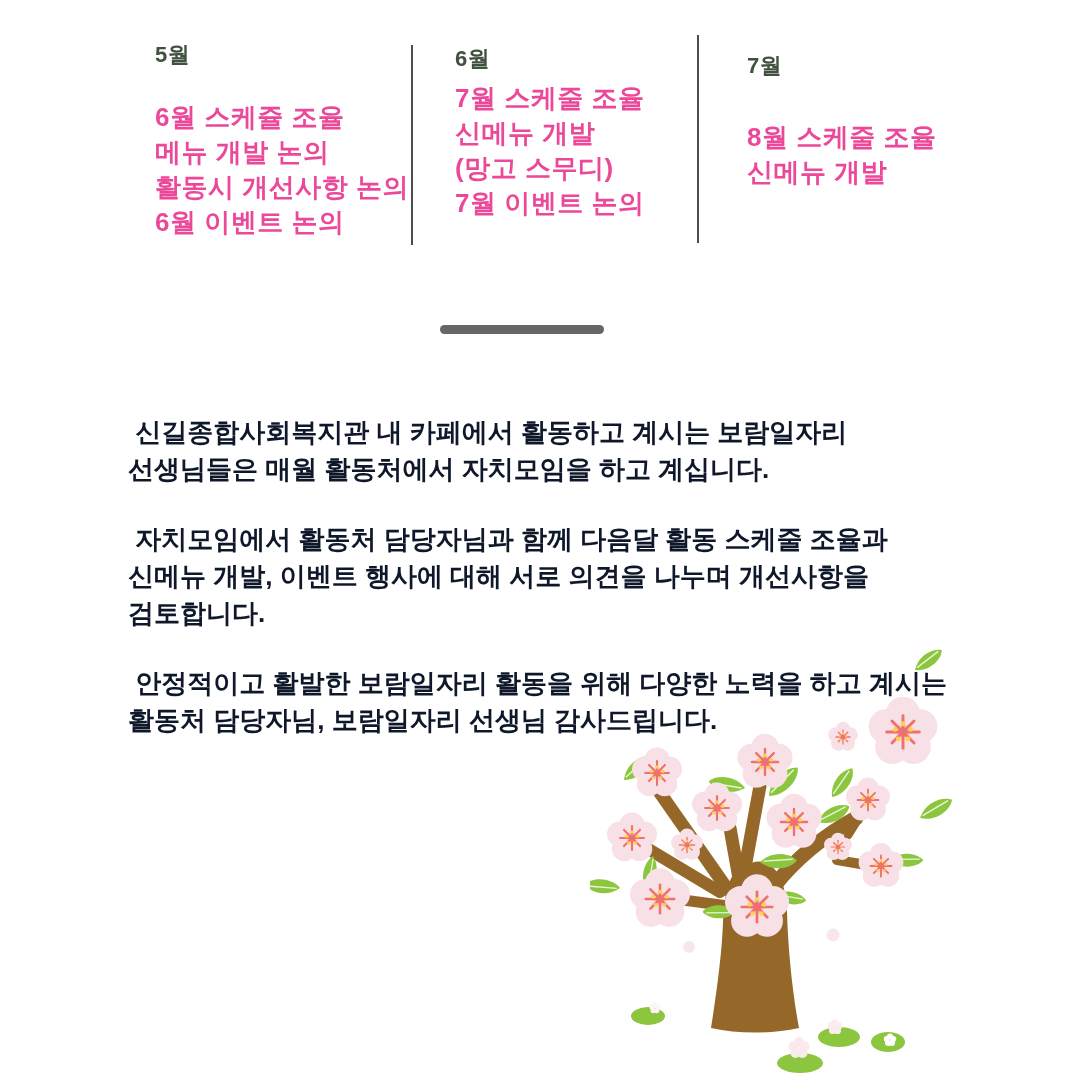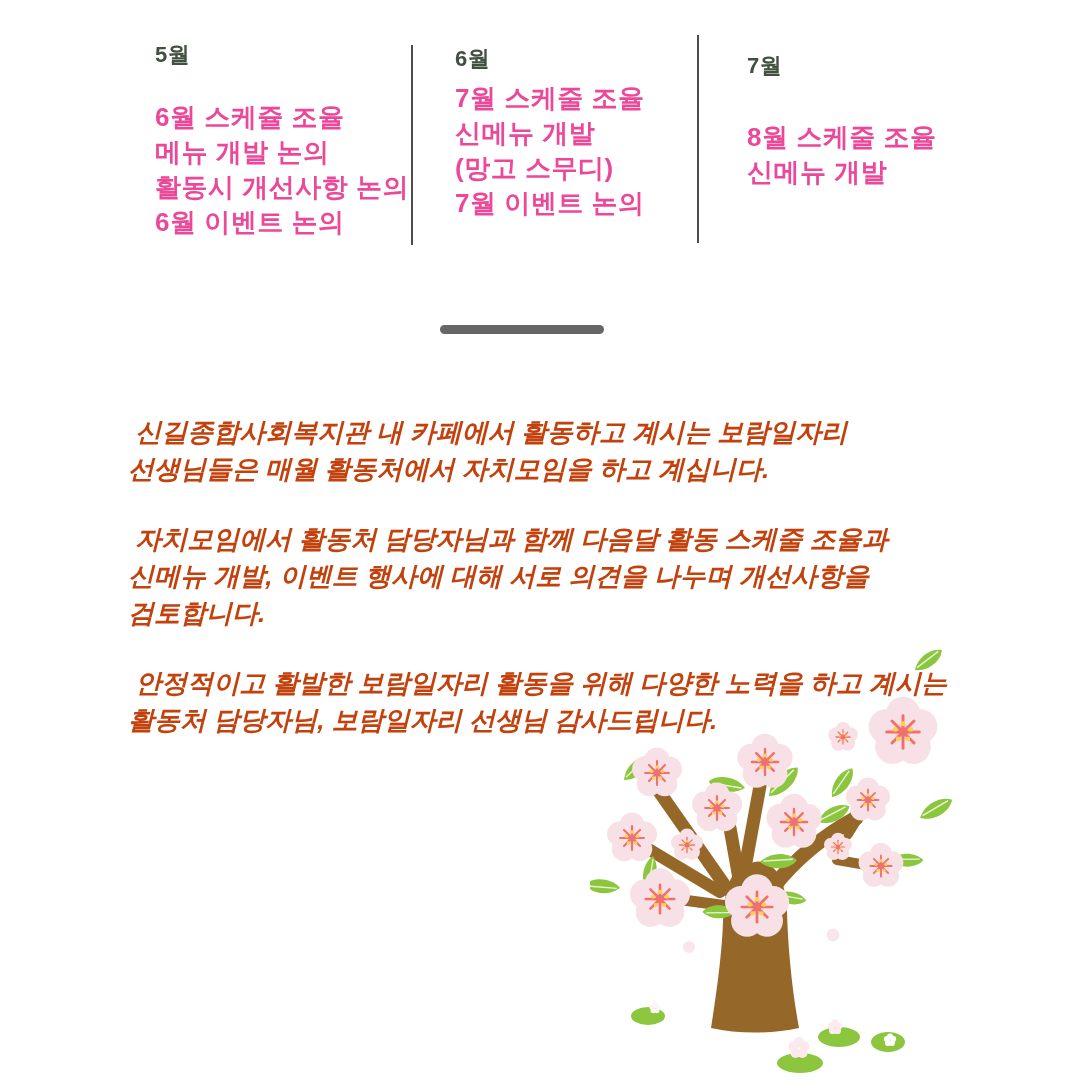--- a/index.html
+++ b/index.html
@@ -15,21 +15,21 @@
   .c2{left:455px;top:46px;}  .c2 .items{margin-top:9px;}
   .c3{left:747px;top:36px;margin-top:17px;}  .c3 .items{margin-top:41px;}
   .vrule{position:absolute;width:2px;background:#4d4d4d;}
   .vr1{left:411px;top:45px;height:200px;}
   .vr2{left:697px;top:35px;height:208px;}
   
   .hbar{position:absolute;left:440px;top:325px;width:164px;height:9px;
         border-radius:5px;background:#666666;}
   
   .bodytext{position:absolute;left:128px;top:414px;width:845px;
-            color:#c2410c;font-size:26px;line-height:37px;font-style:italic;}
+            color:#0f172a;font-size:26px;line-height:37px;}
   .bodytext p{margin:0 0 33px 0;white-space:pre-wrap;word-break:keep-all;}
   
   .tree{position:absolute;left:590px;top:640px;width:400px;height:445px;}
 </style>
 </head>
 <body>
 
 <div class="canvas">
 
   <section>

